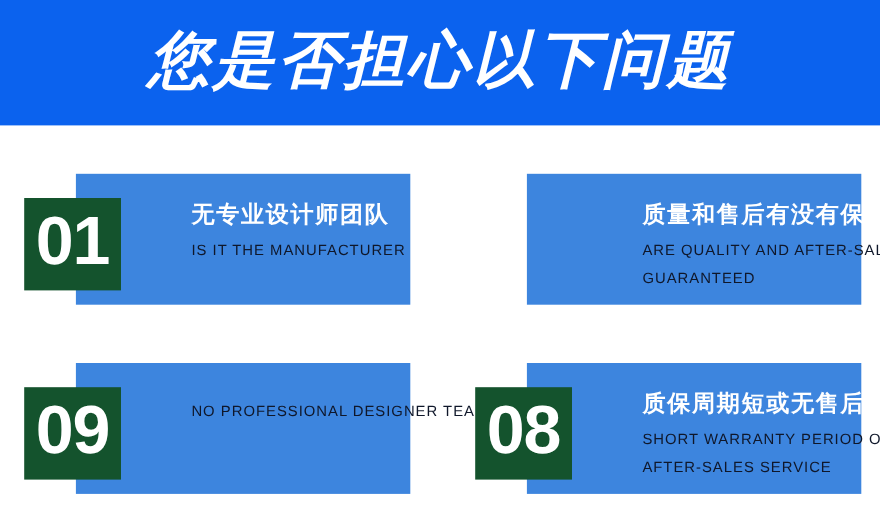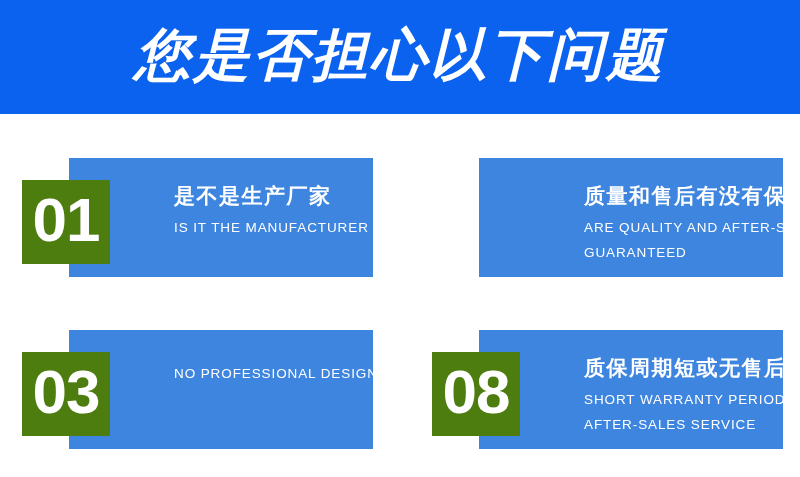--- a/index.html
+++ b/index.html
@@ -67,21 +67,21 @@
     width: 304px;
     height: 119px;
     background: #3d85de;
   }
   .card-number-box {
     position: absolute;
     left: 0px;
     top: 25px;
     width: 88px;
     height: 84px;
-    background: #4d7c0f;
+    background: #14532d;
     display: flex;
     align-items: center;
     justify-content: center;
   }
   .card-number {
     color: #ffffff;
     font-size: 62px;
     font-weight: bold;
     line-height: 1;
     letter-spacing: -1px;
@@ -96,41 +96,41 @@
   .card-title-cn {
     color: #ffffff;
     font-size: 21px;
     font-weight: bold;
     letter-spacing: 1.5px;
     line-height: 1.25;
     white-space: nowrap;
   }
   .card-title-en {
     margin-top: 7px;
-    color: #ffffff;
+    color: #0f172a;
     font-size: 13.5px;
     font-weight: normal;
     letter-spacing: 0.9px;
     line-height: 1.85;
   }
   .card-title-en .en-line { display: block; white-space: nowrap; }
 </style>
 </head>
 <body>
 
 <div id="poster">
 
   <div class="header-bar">
     <div class="header-title">您是否担心以下问题</div>
   </div>
 
   <div class="card card-r1 card-c1">
     <div class="card-panel">
       <div class="card-text">
-        <div class="card-title-cn">是不是生产厂家</div>
+        <div class="card-title-cn">无专业设计师团队</div>
         <div class="card-title-en">
           <span class="en-line">IS IT THE MANUFACTURER</span>
         </div>
       </div>
     </div>
     <div class="card-number-box">
       <span class="card-number">01</span>
     </div>
   </div>
 
@@ -148,21 +148,21 @@
 
   <div class="card card-r2 card-c1">
     <div class="card-panel">
       <div class="card-text">
         <div class="card-title-en">
           <span class="en-line">NO PROFESSIONAL DESIGNER TEAM</span>
         </div>
       </div>
     </div>
     <div class="card-number-box">
-      <span class="card-number">03</span>
+      <span class="card-number">09</span>
     </div>
   </div>
 
   <div class="card card-r2 card-c2">
     <div class="card-panel">
       <div class="card-text">
         <div class="card-title-cn">质保周期短或无售后</div>
         <div class="card-title-en">
           <span class="en-line">SHORT WARRANTY PERIOD OR NO</span>
           <span class="en-line">AFTER-SALES SERVICE</span>

